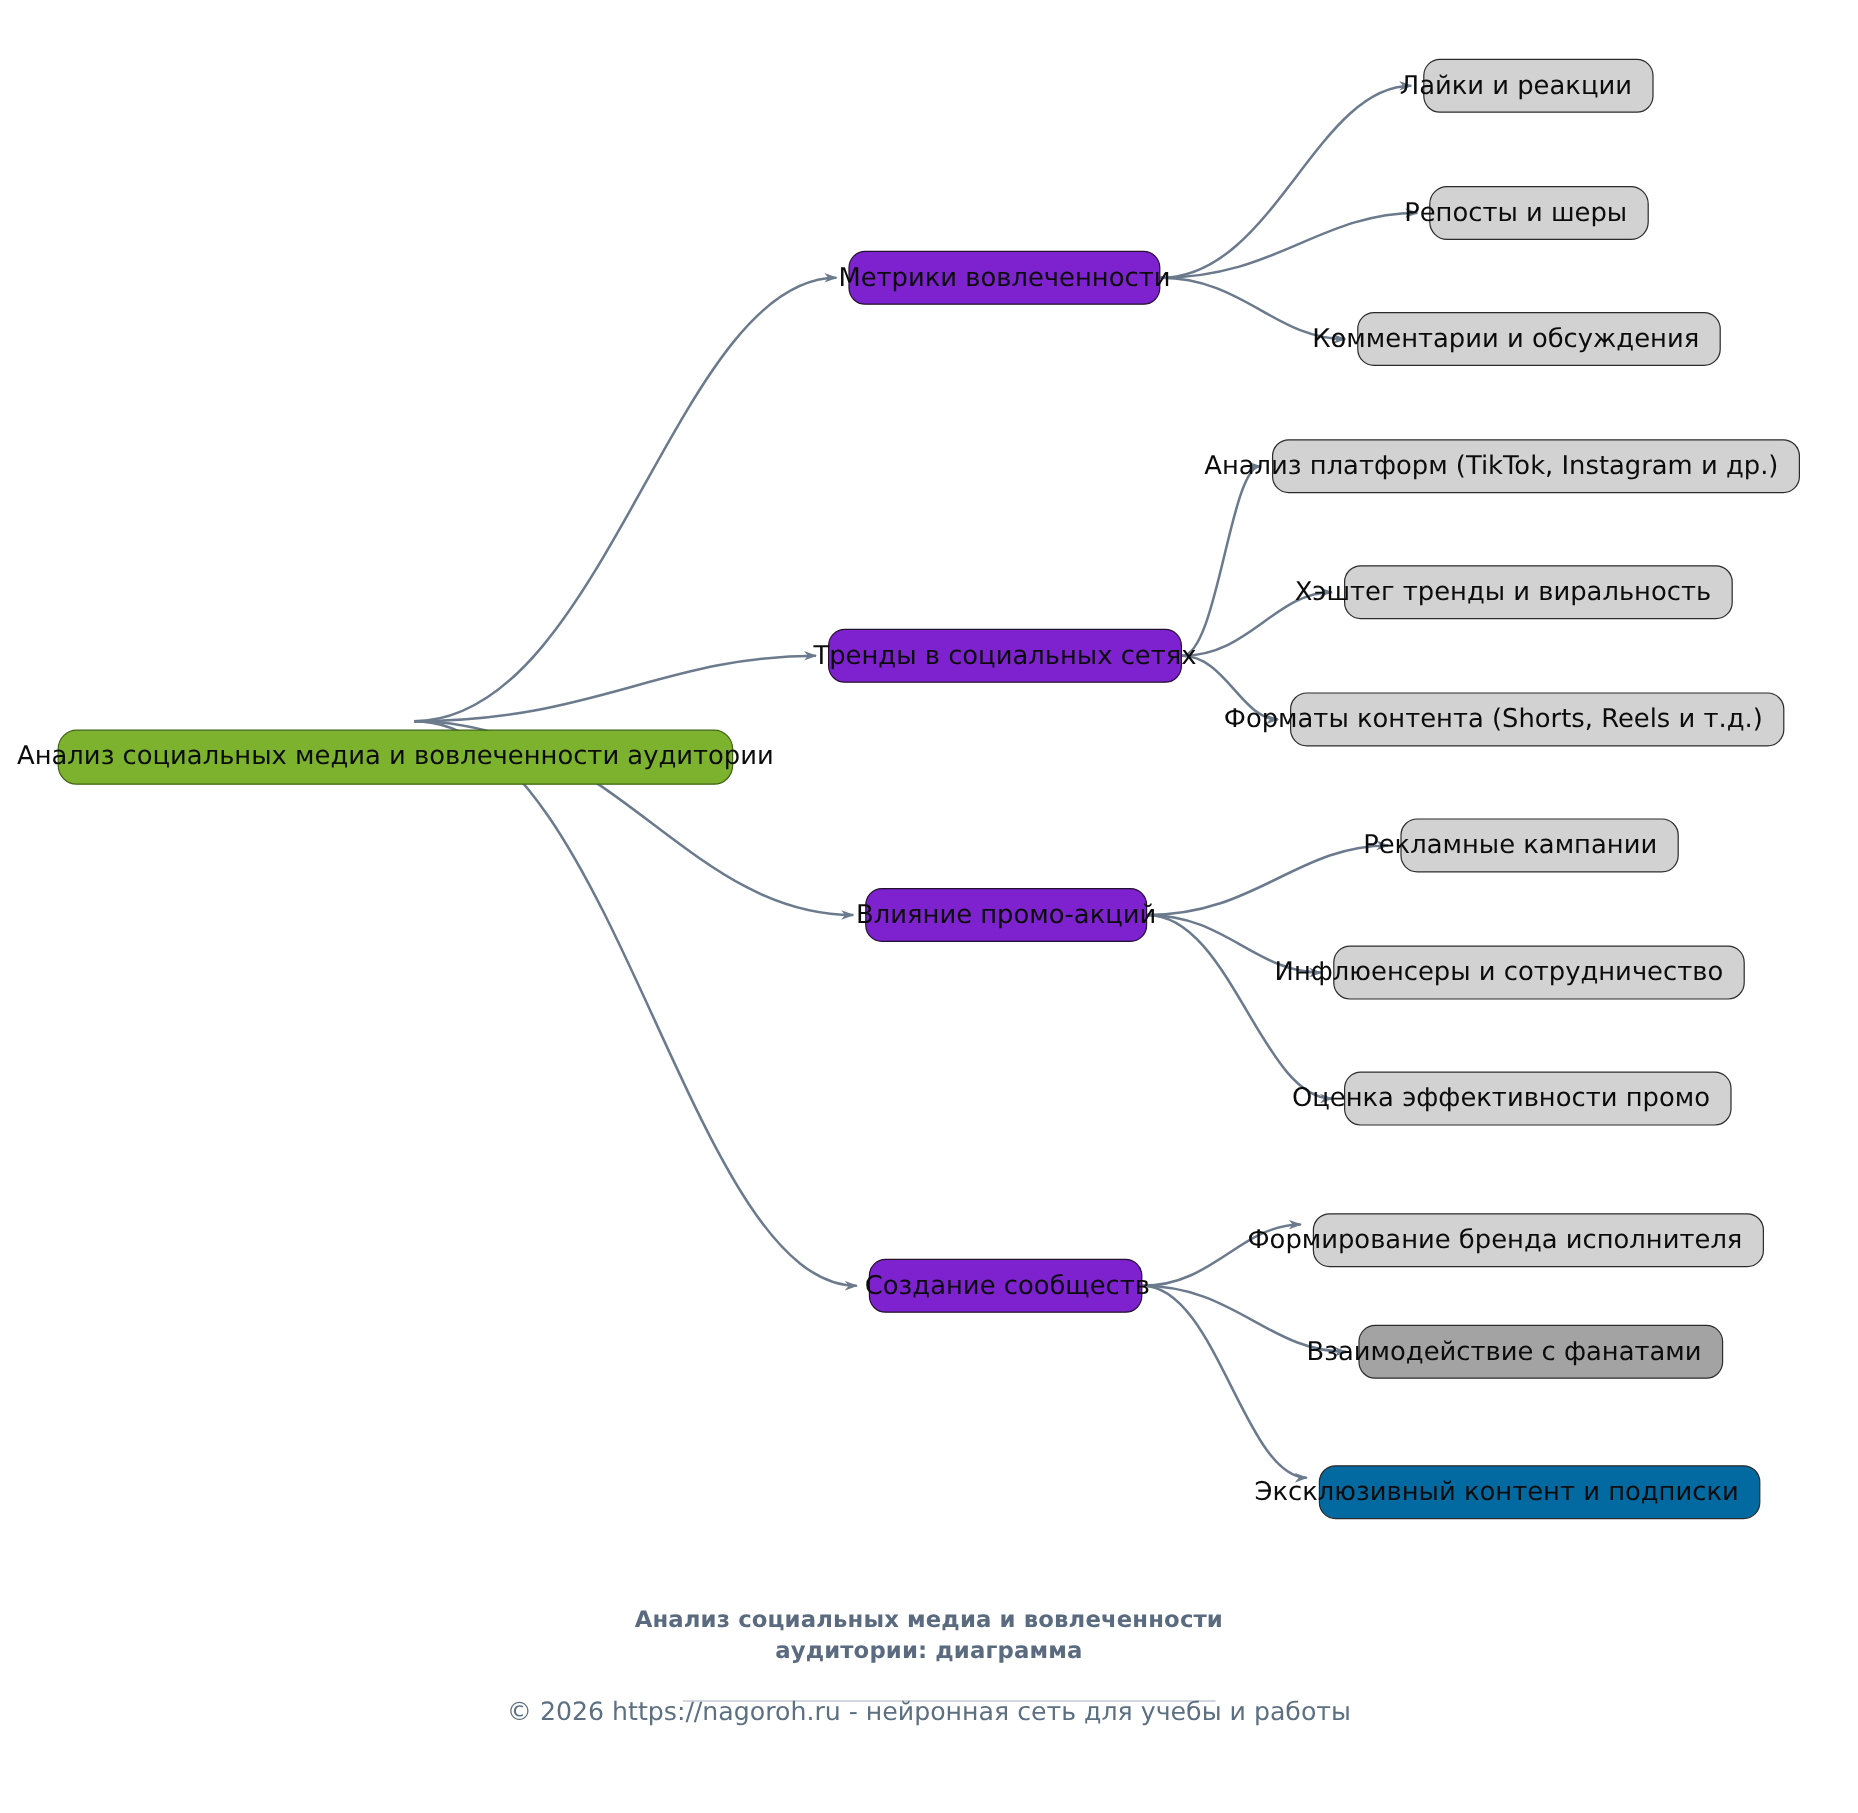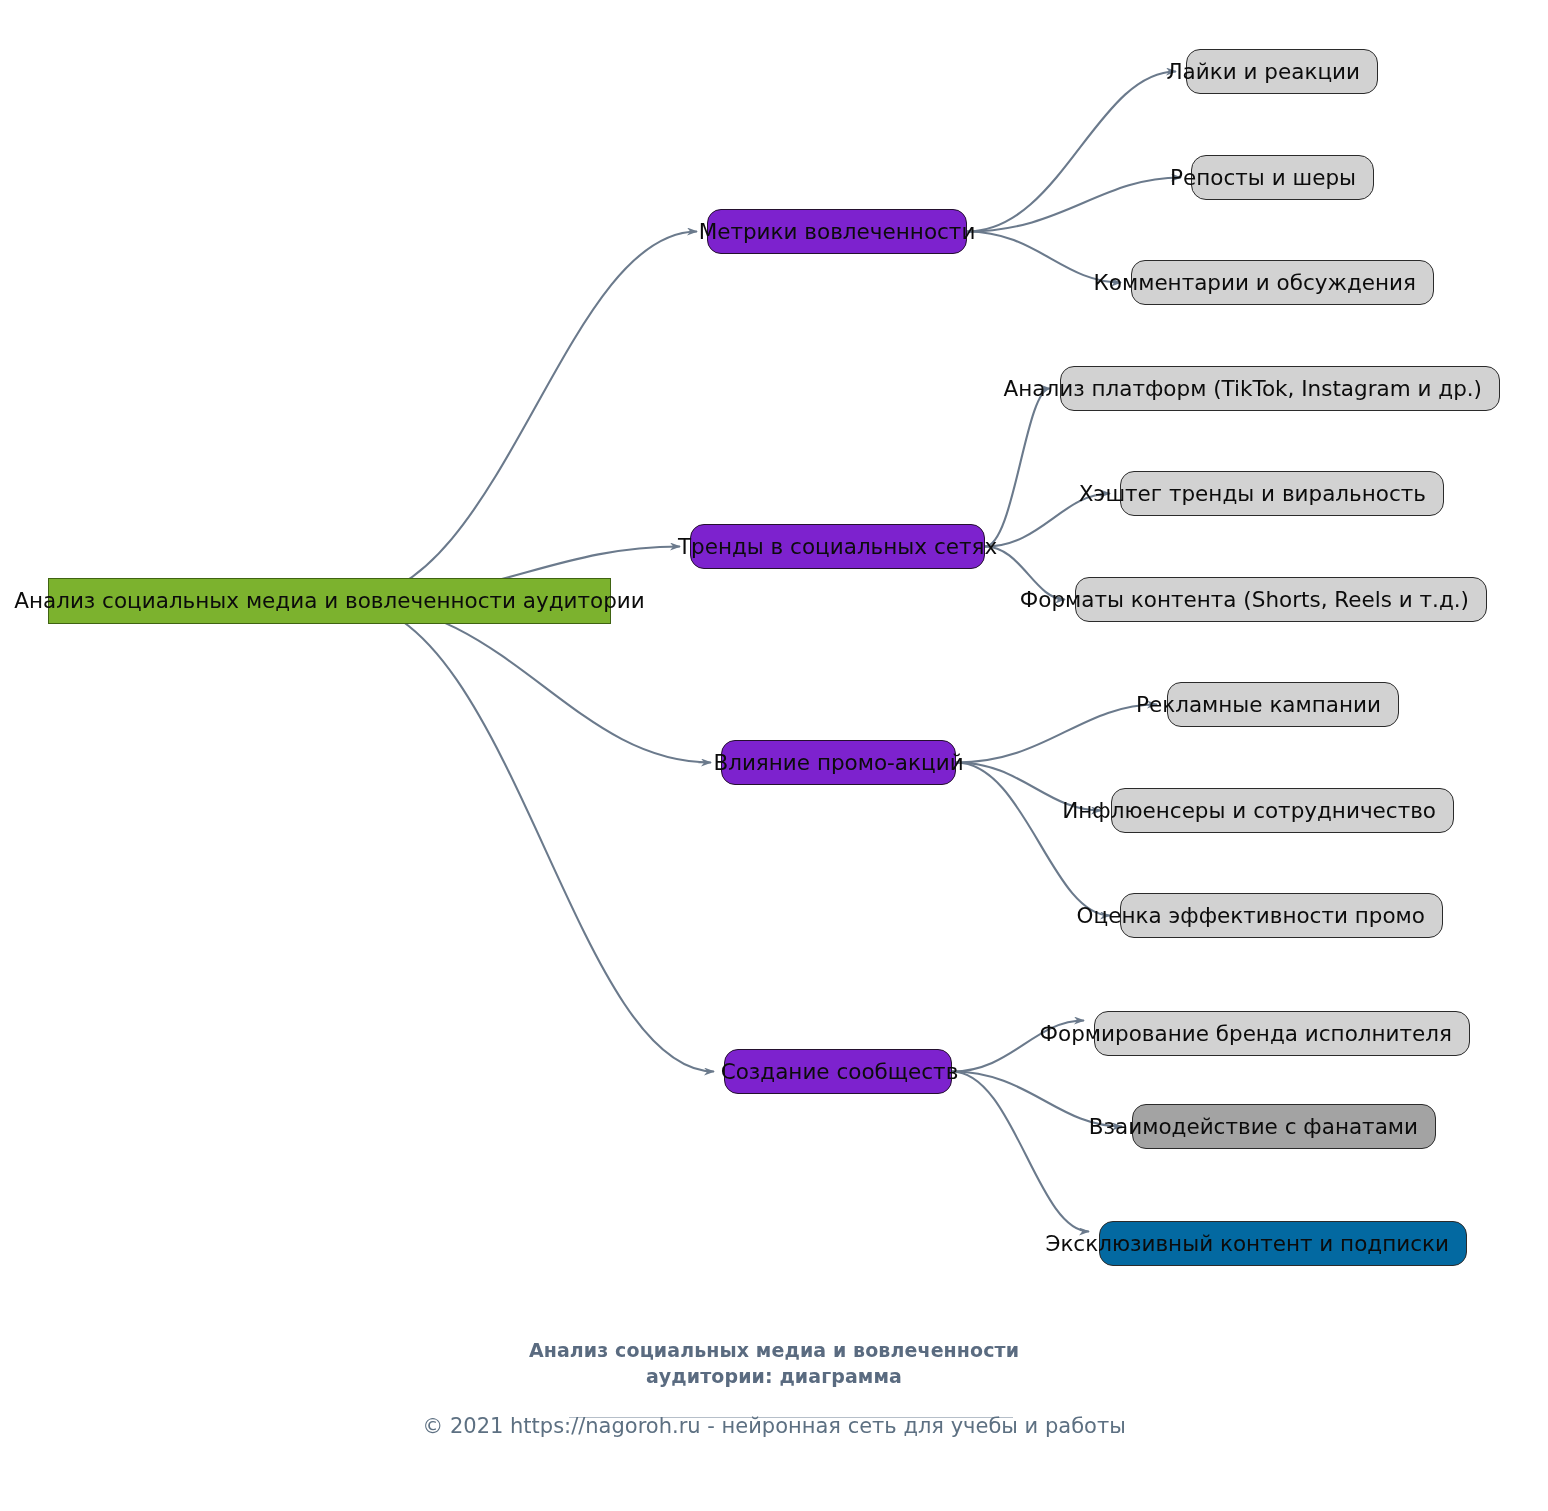--- a/index.html
+++ b/index.html
@@ -38,22 +38,23 @@
     color: #0c0c0c;
     white-space: nowrap;
     line-height: 1;
     font-size: 21.5px;
     padding: 0 17px;
     height: 45px;
   }
   .node.root {
     background: #7cb22e;
     border-color: #3f6312;
-    border-radius: 0;
+    border-radius: 16px;
     height: 46px;
+    margin-top: 30px;
   }
   .node.branch {
     background: #7d22ce;
     border-color: #24102f;
   }
   .node.leaf {
     background: #d2d2d2;
     border-color: #2b2b2b;
     justify-content: flex-end;
   }
@@ -172,15 +173,15 @@
       <div class="node leaf" style="left: 1099px; top: 1209px; width: 368px; height: 45px; background: #0369a1; margin-top: 12px;">
         <span>Эксклюзивный контент и подписки</span>
       </div>
     </div>
 
   <div class="footer footer-title">
     <div>Анализ социальных медиа и вовлеченности</div>
     <div>аудитории: диаграмма</div>
   </div>
   <div class="footer-rule"></div>
-  <div class="footer-copy-wrap">© 2021 https://nagoroh.ru - нейронная сеть для учебы и работы</div>
+  <div class="footer-copy-wrap">© 2026 https://nagoroh.ru - нейронная сеть для учебы и работы</div>
 
 </div>
 
 </body></html>

